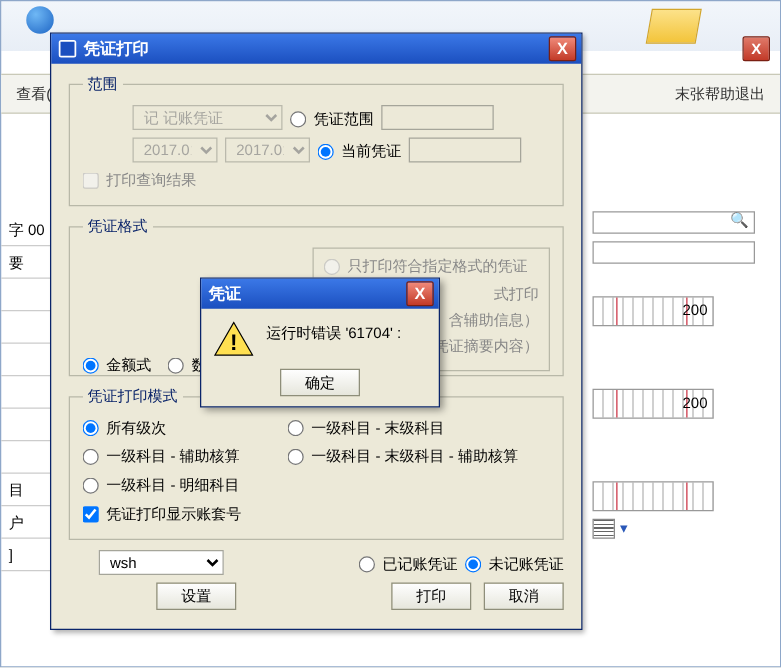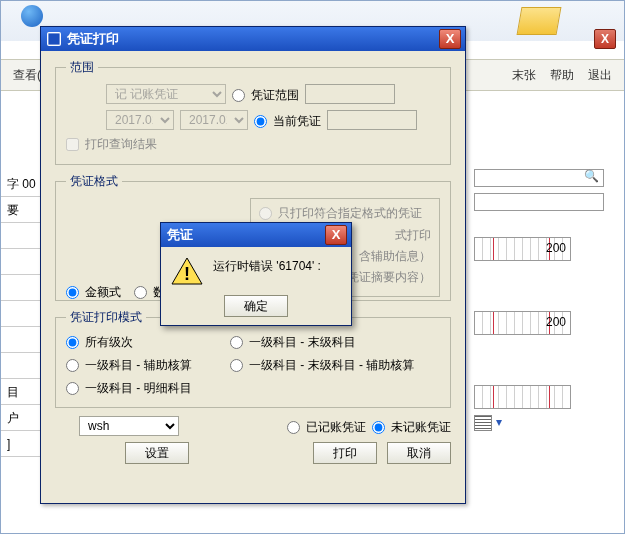--- a/index.html
+++ b/index.html
@@ -38,21 +38,21 @@
     height: 32px;
     background: #f3f3ee;
     border-top: 1px solid #c9c9b8;
     border-bottom: 1px solid #c9c9b8;
     display: flex;
     align-items: center;
     gap: 18px;
     padding: 0 12px;
     color: #333;
   }
-  .bg-toolbar .right { margin-left: auto; display: flex; gap: 14px; font-family: Liberation Mono, monospace; }
+  .bg-toolbar .right { margin-left: auto; display: flex; gap: 0; font-family: Liberation Mono, monospace; }
   .bg-left-labels {
     position: absolute;
     left: 0; top: 170px;
     width: 44px;
   }
   .bg-left-labels div {
     height: 26px; line-height: 26px; border-bottom: 1px solid #ccc; padding-left: 6px;
   }
   .bg-right-col {
     position: absolute;
@@ -296,20 +296,26 @@
             <input type="radio" name="mode" style="">
             <span>一级科目 - 辅助核算</span>
           </label>
         <label>
             <input type="radio" name="mode" style="">
             <span>一级科目 - 末级科目 - 辅助核算</span>
           </label>
         <label>
             <input type="radio" name="mode" style="">
             <span>一级科目 - 明细科目</span>
+          </label>
+      </div>
+      <div style="margin-top:6px;">
+        <label>
+            <input type="checkbox" checked="" style="">
+            <span>凭证打印显示账套号</span>
           </label>
       </div>
     </fieldset>
 
     <div class="row" style="padding-left:24px;">
       <select style="width:100px;">
         <option>wsh</option>
       </select>
       <span style="flex:1"></span>
       <label>

